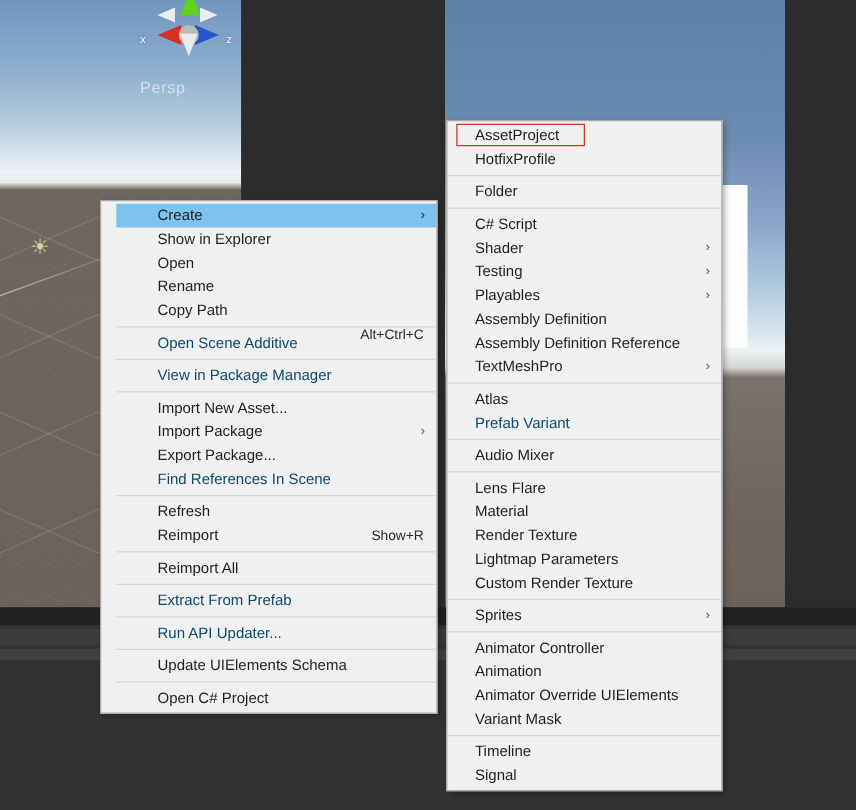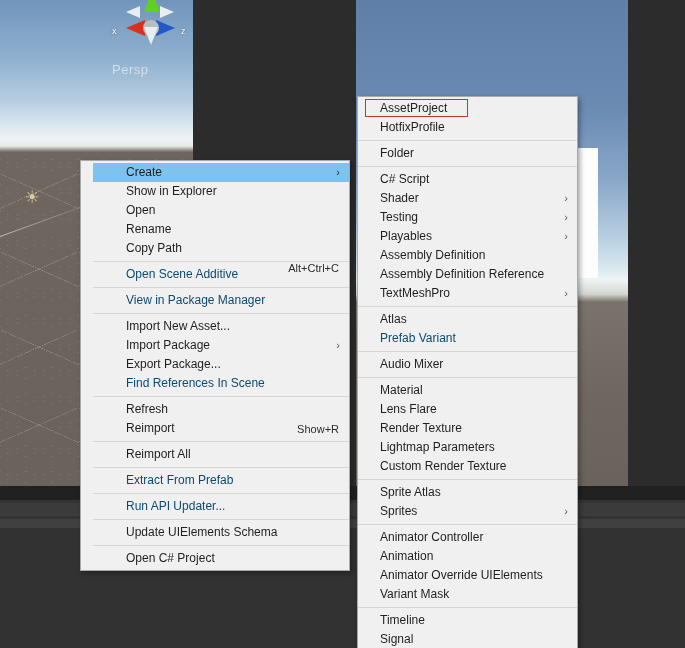--- a/index.html
+++ b/index.html
@@ -358,27 +358,26 @@
       <div class="mi"><span>Playables</span><span class="arrow">›</span></div>
       <div class="mi"><span>Assembly Definition</span></div>
       <div class="mi"><span>Assembly Definition Reference</span></div>
       <div class="mi"><span>TextMeshPro</span><span class="arrow">›</span></div>
       <div class="sep"></div>
       <div class="mi"><span>Atlas</span></div>
       <div class="mi disabled"><span>Prefab Variant</span></div>
       <div class="sep"></div>
       <div class="mi"><span>Audio Mixer</span></div>
       <div class="sep"></div>
+      <div class="mi"><span>Lens Flare</span></div>
       <div class="mi"><span>Material</span></div>
-      <div class="mi"><span>Lens Flare</span></div>
       <div class="mi"><span>Render Texture</span></div>
       <div class="mi"><span>Lightmap Parameters</span></div>
       <div class="mi"><span>Custom Render Texture</span></div>
       <div class="sep"></div>
-      <div class="mi"><span>Sprite Atlas</span></div>
       <div class="mi"><span>Sprites</span><span class="arrow">›</span></div>
       <div class="sep"></div>
       <div class="mi"><span>Animator Controller</span></div>
       <div class="mi"><span>Animation</span></div>
       <div class="mi"><span>Animator Override UIElements</span></div>
       <div class="mi"><span>Variant Mask</span></div>
       <div class="sep"></div>
       <div class="mi"><span>Timeline</span></div>
       <div class="mi"><span>Signal</span></div>
     </div>

